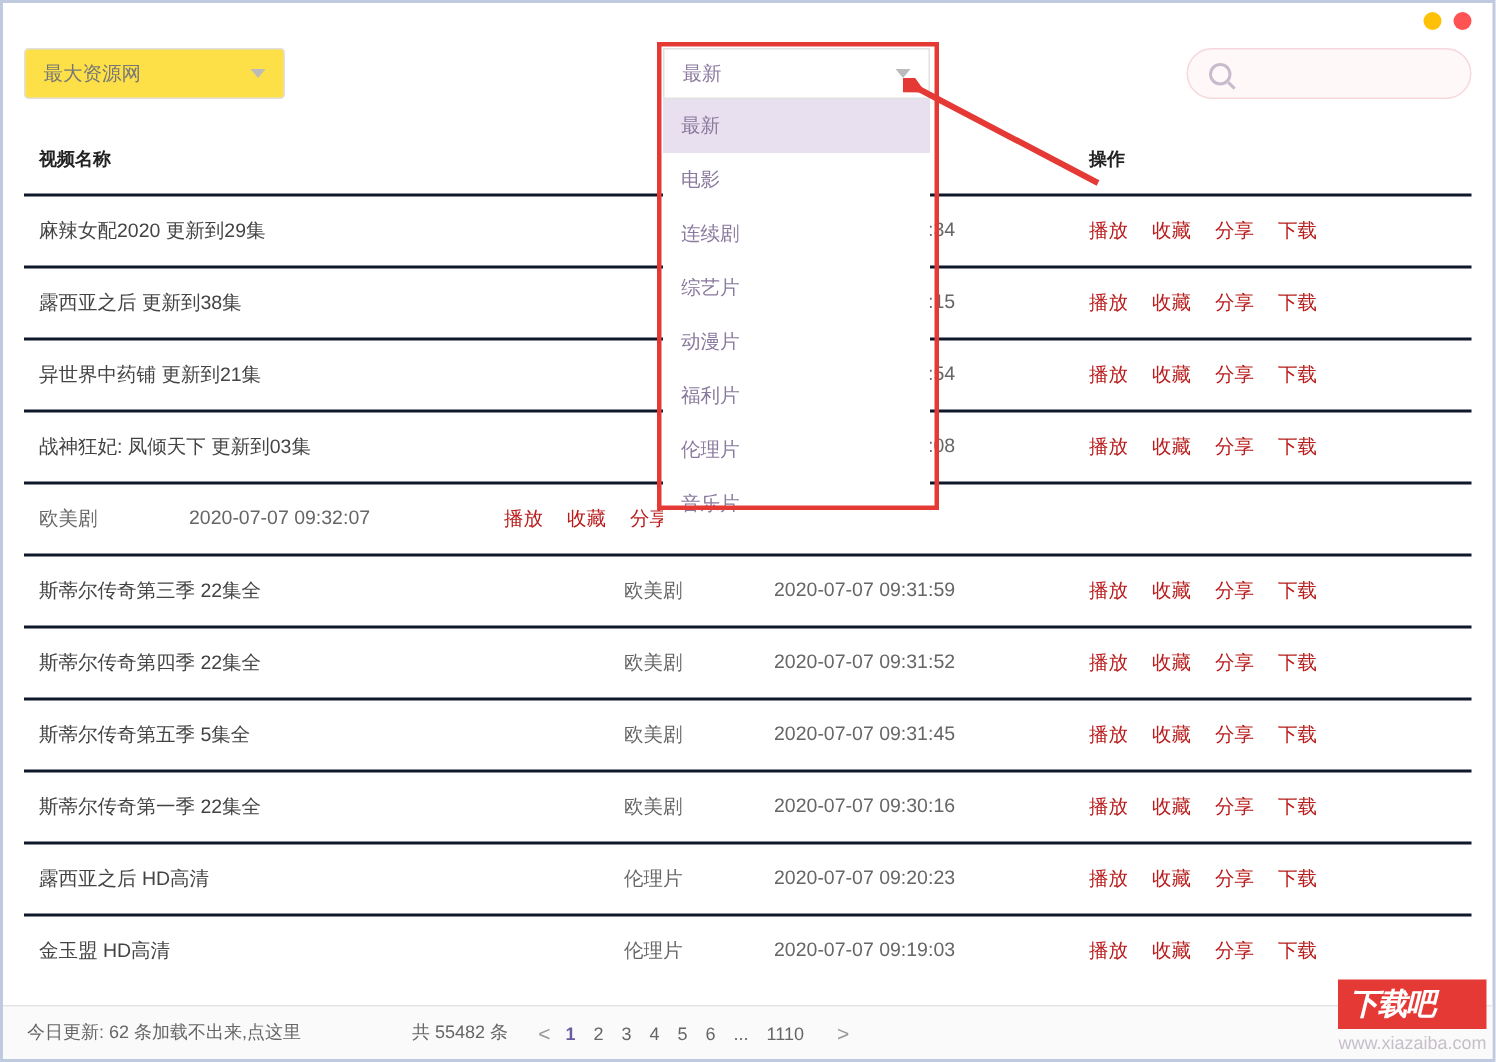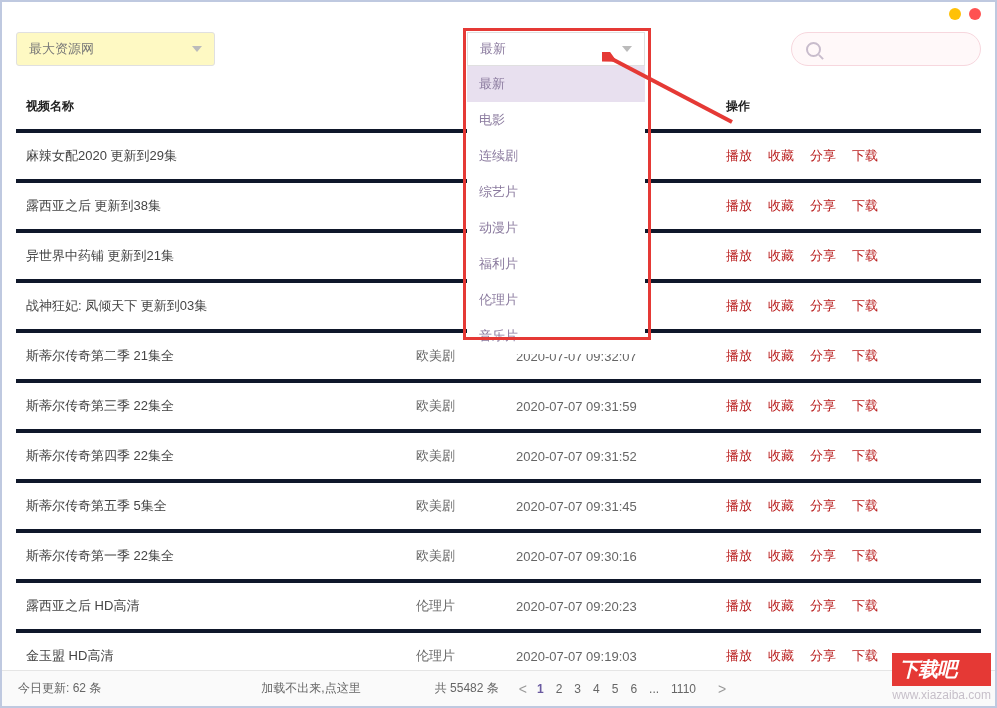--- a/index.html
+++ b/index.html
@@ -4,21 +4,21 @@
 <style>
 * { margin: 0; padding: 0; box-sizing: border-box; }
 body { font-family: "Microsoft YaHei", sans-serif; font-size: 13px; color: #333; background: #fff; width: 997px; height: 708px; overflow: hidden; position: relative; border: 2px solid #bfc9e0; }
 
 .titlebar { display: flex; justify-content: flex-end; align-items: center; padding: 6px 14px; gap: 8px; }
 .tb-dot { width: 12px; height: 12px; border-radius: 50%; }
 .tb-min { background: #ffc107; }
 .tb-close { background: #ff5252; }
 
 .toolbar { display: flex; align-items: center; padding: 6px 14px; gap: 16px; }
-.select { width: 199px; height: 34px; border: 1px solid #e0e0e0; border-radius: 3px; display: flex; align-items: center; justify-content: space-between; padding: 0 12px; color: #555; cursor: pointer; background:#fef9c3; }
+.select { width: 174px; height: 34px; border: 1px solid #e0e0e0; border-radius: 3px; display: flex; align-items: center; justify-content: space-between; padding: 0 12px; color: #555; cursor: pointer; background:#fde047; }
 .select .sel-label { color:#777; }
 .chev { width:0;height:0;border-left:5px solid transparent;border-right:5px solid transparent;border-top:6px solid #bbb; }
 .spacer { flex: 0 0 220px; }
 .category-wrap { position: relative; }
 .category-select { width: 178px; height: 34px; border: 1px solid #e0e0e0; display:flex;align-items:center;justify-content:space-between;padding:0 12px;color:#8a7a9e;cursor:pointer;background:#fff; }
 .dropdown { position: absolute; top: 34px; left: 0; width: 178px; background: #fff; border-top: none; z-index: 10; }
 .dropdown-item { padding: 9px 12px; color: #8a7a9e; cursor:pointer; }
 .dropdown-item.active { background: #e8e0ef; }
 .red-box { position:absolute; top:-4px; left:-4px; width:188px; height:312px; border:3px solid #e53935; pointer-events:none; z-index:11; }
 .search-wrap { margin-left:auto; }
@@ -27,27 +27,27 @@
 .search-icon:after { content:"";position:absolute;width:6px;height:2px;background:#c8bccc;transform:rotate(45deg);bottom:-3px;right:-5px; }
 
 .arrow { position:absolute; top:50px; left:600px; z-index:20; pointer-events:none; }
 
 .table { margin: 8px 14px 0; background:#fff; }
 .thead { display:flex; padding: 18px 10px 14px; font-weight:bold; font-size:12px; color:#222; }
 .col-name { width: 390px; flex-shrink:0; }
 .col-cat { width: 100px; flex-shrink:0; }
 .col-time { width: 210px; flex-shrink:0; }
 .col-ops { flex:1; }
-.row { display:flex; padding: 14px 10px; border-top:4px solid #0f172a; font-size:13px; color:#444; align-items:center; }
+.row { display:flex; padding: 14px 10px; border-top:2px solid #0f172a; font-size:13px; color:#444; align-items:flex-start; }
 .row .col-cat, .row .col-time { color:#666; }
 .ops { display:flex; gap:16px; }
 .op { color:#b91c1c; cursor:pointer; }
 
 .footer { position:absolute; bottom:0; left:0; right:0; height:36px; border-top:1px solid #e5e5e5; background:#fafafa; display:flex; align-items:center; padding:0 16px; font-size:12px; color:#666; }
-.footer .ftext { margin-right: 160px; }
+.footer .ftext { }
 .footer .reload { margin-right: 74px; }
 .footer .total { margin-right: 20px; }
 .pager { display:flex; gap:10px; align-items:center; }
 .pg { cursor:pointer; color:#666; }
 .pg.active { color:#6a5aa0; font-weight:bold; }
 .pg-nav { font-size:14px; color:#999; }
 
 .watermark { position:absolute; right:4px; bottom:4px; pointer-events:none; }
 .wm-box { background:#e53935; color:#fff; padding:3px 7px; font-size:20px; font-weight:bold; font-style:italic; letter-spacing:-1px; }
 .wm-url { font-size:12px; color:rgba(100,80,110,0.35); text-align:right; margin-top:2px; }
@@ -145,21 +145,20 @@
         <div class="col-cat"></div>
         <div class="col-time">2020-07-07 09:54:08</div>
         <div class="col-ops ops">
           <span class="op">播放</span>
           <span class="op">收藏</span>
           <span class="op">分享</span>
           <span class="op">下载</span>
         </div>
       </div>
       <div class="row">
-        <div class="col-name">斯蒂尔传奇第二季 21集全</div>
         <div class="col-cat">欧美剧</div>
         <div class="col-time">2020-07-07 09:32:07</div>
         <div class="col-ops ops">
           <span class="op">播放</span>
           <span class="op">收藏</span>
           <span class="op">分享</span>
           <span class="op">下载</span>
         </div>
       </div>
       <div class="row">

